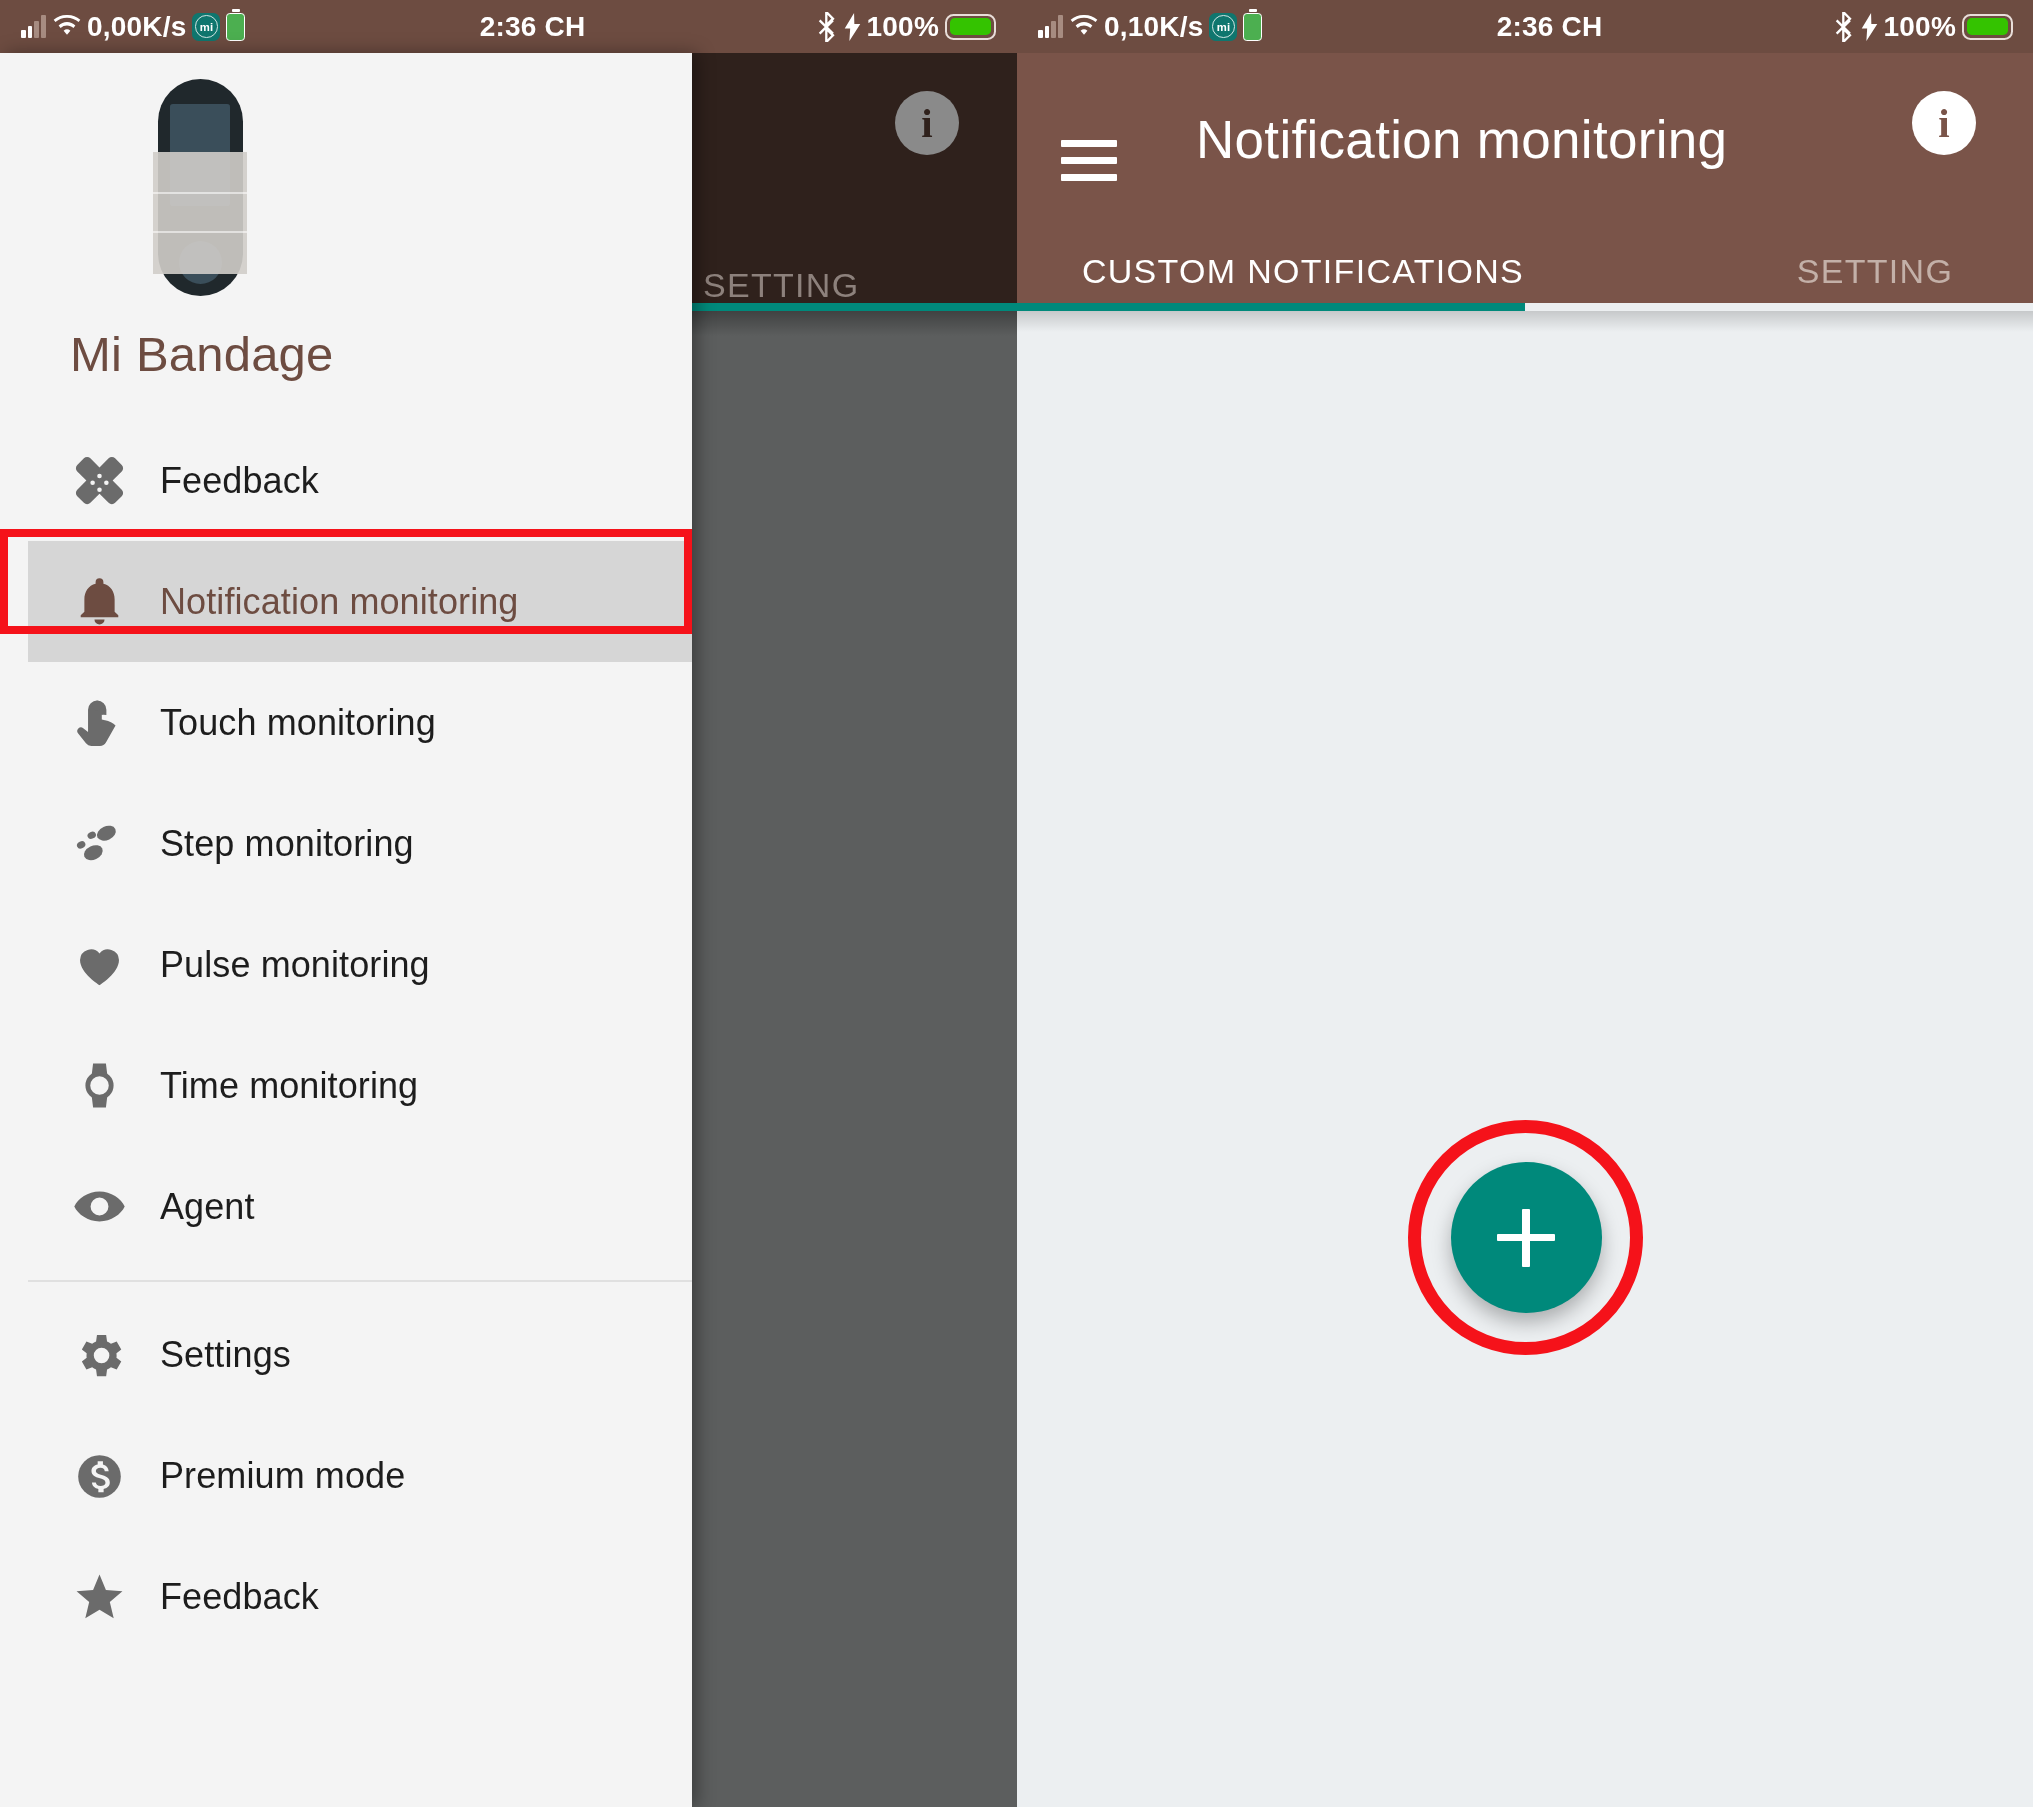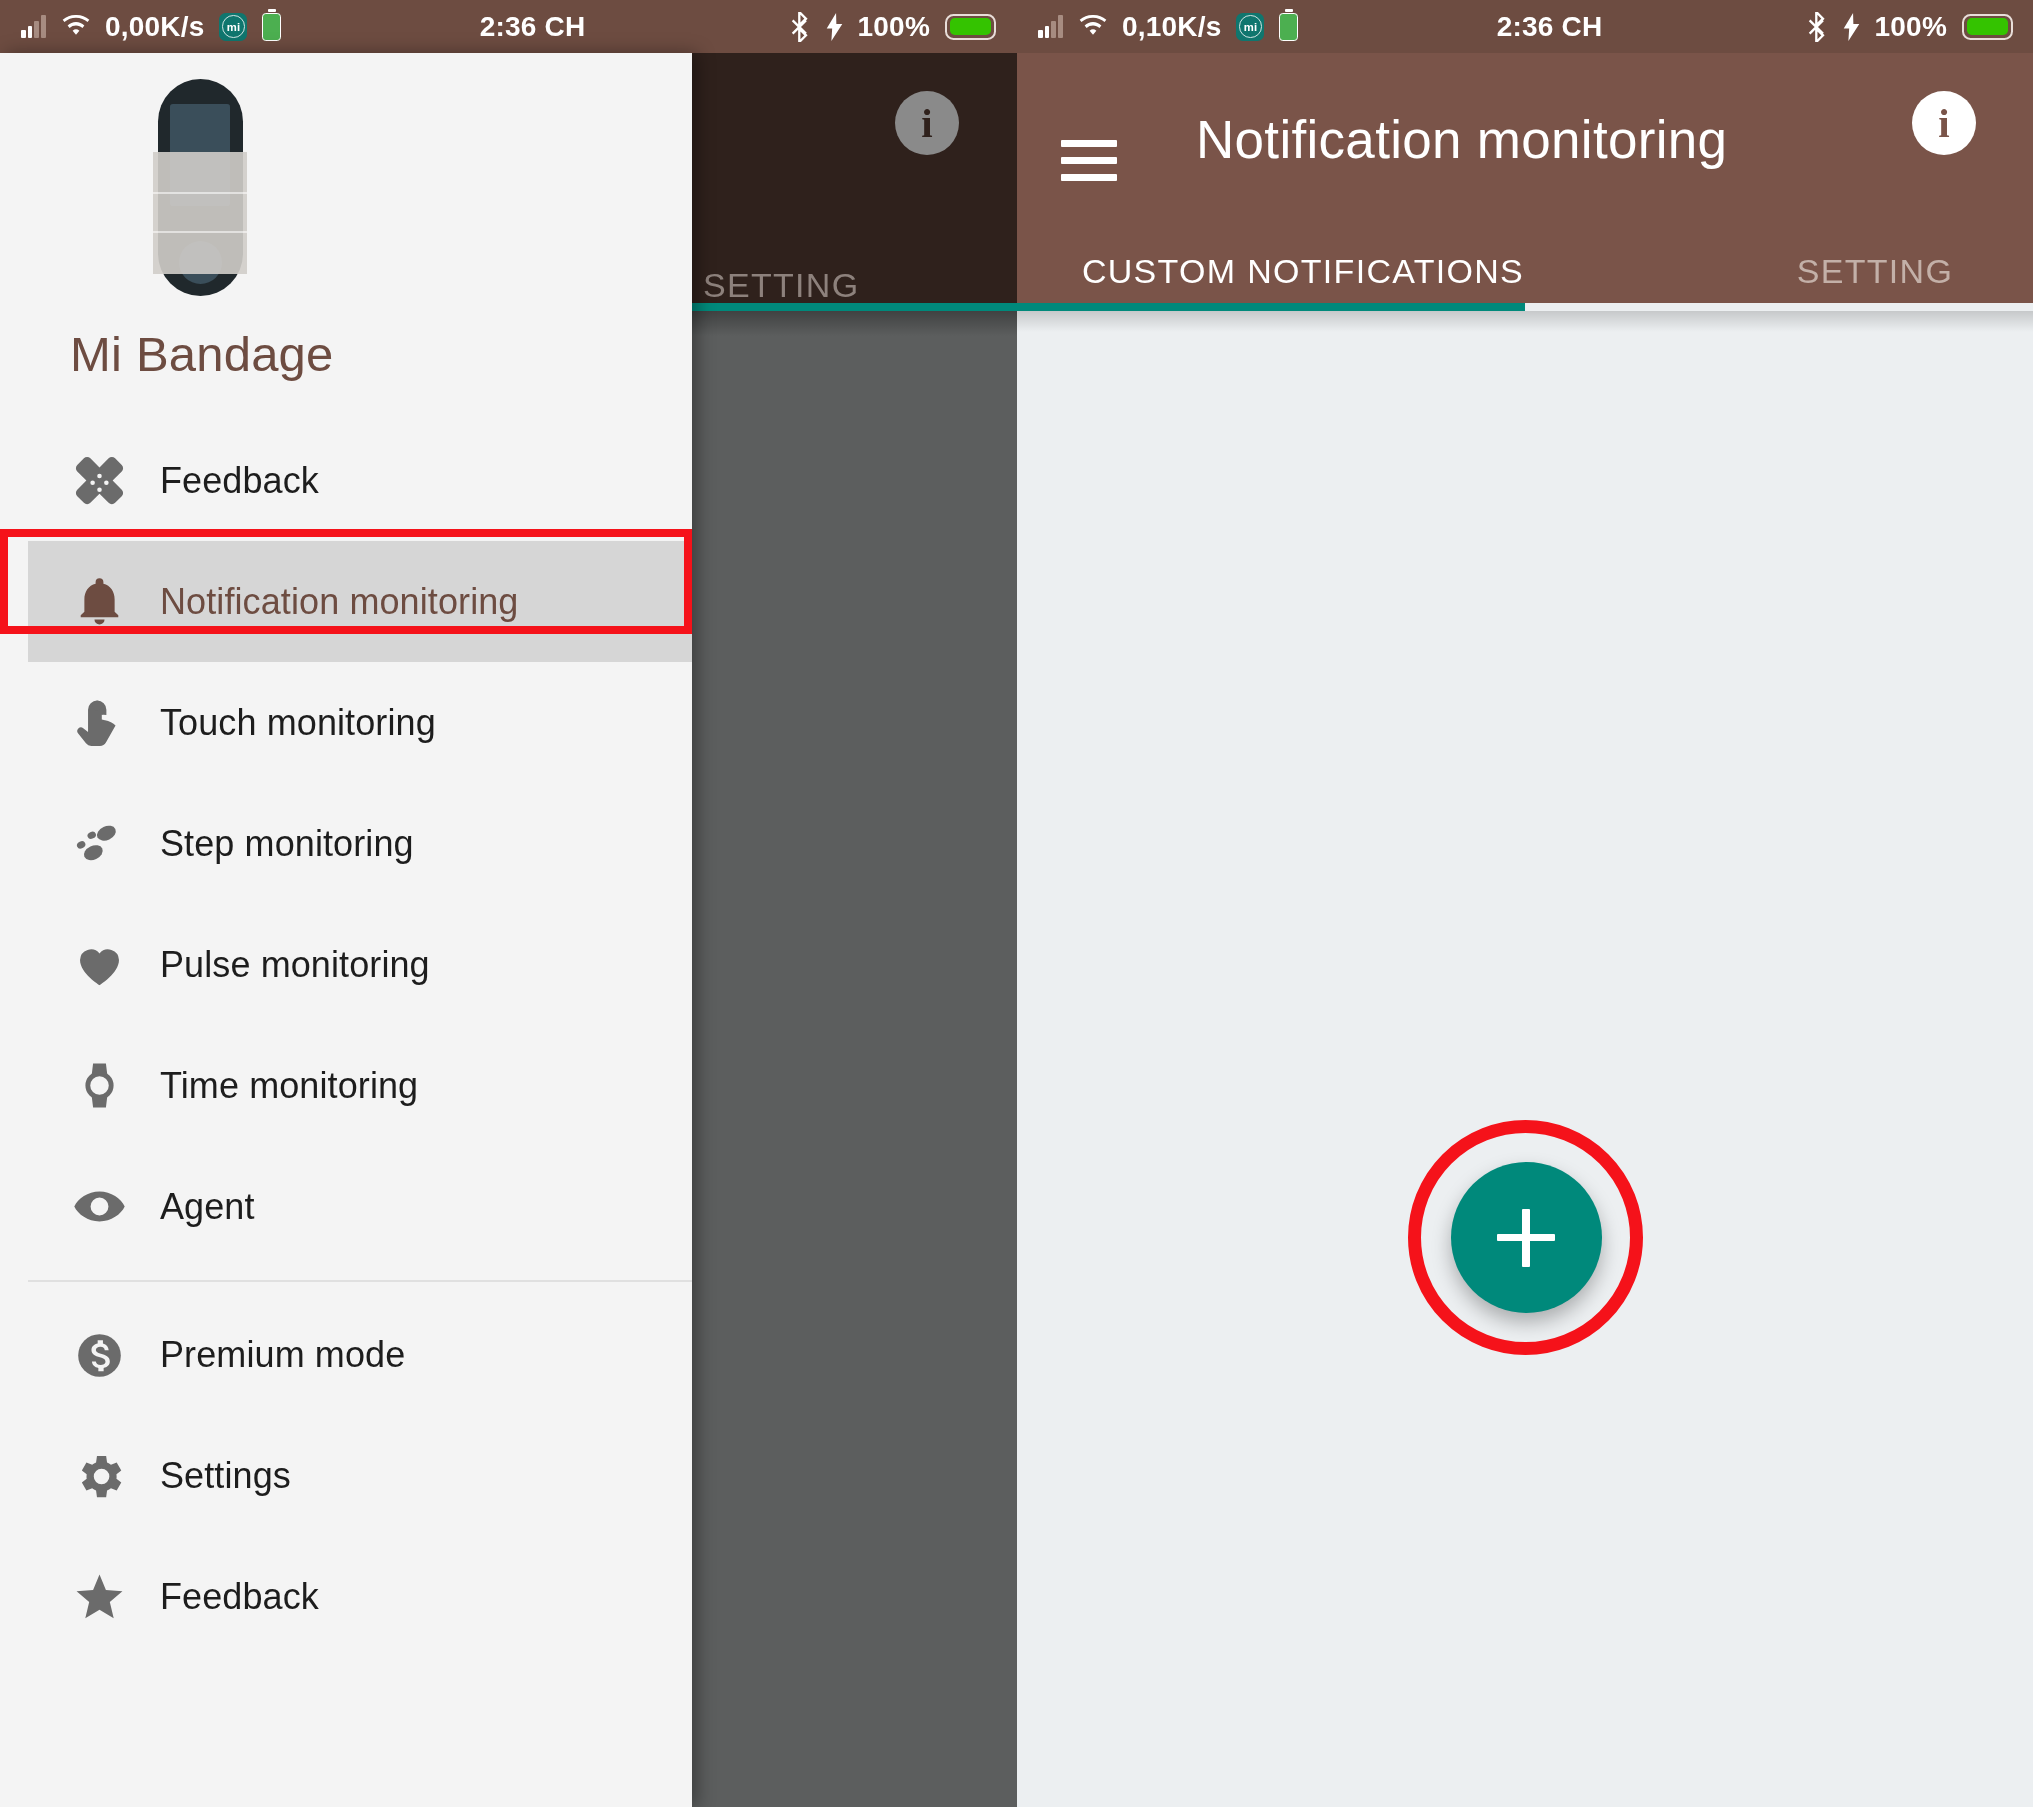--- a/index.html
+++ b/index.html
@@ -10,21 +10,21 @@
 
   
   .statusbar{
     position:absolute; top:0; height:53px; width:1017px;
     background:#6d4c41; display:flex; align-items:center;
     padding:0 21px; color:#ffffff; font-size:28px; font-weight:bold;
     letter-spacing:0.2px;
   }
   .sb-left{ position:absolute; left:0; }
   .sb-right{ position:absolute; left:1017px; }
-  .sb-group{ display:flex; align-items:center; gap:15px; }
+  .sb-group{ display:flex; align-items:center; gap:6px; }
   .sb-time{ position:absolute; left:0; right:0; text-align:center; pointer-events:none; font-size:28px;padding-left:48px; }
 
   .ico{ display:inline-block; vertical-align:middle; }
   .signal{ width:26px; height:22.6px; position:relative; }
   .signal i{ position:absolute; bottom:0; background:#fff; display:block; border-radius:0.9px;}
   .signal i:nth-child(1){ left:0;  width:4.7px; height:7.5px; background:#fff;}
   .signal i:nth-child(2){ left:6.6px;width:4.7px; height:12.2px;background:#fff;}
   .signal i:nth-child(3){ left:13px;width:4.7px;height:17px;background:#a78c81;}
   .signal i:nth-child(4){ left:20px;width:4.7px;height:22.6px;background:#a78c81;}
 
@@ -285,34 +285,34 @@
           </svg>
         </span>
         <span class="lb">Agent</span>
       </div>
 
       <div class="divider"></div>
 
       <div class="mitem">
         <span class="ic">
           <svg width="55" height="55" viewBox="0 0 24 24" fill="currentColor">
+            <path d="M19.4 13a7.8 7.8 0 0 0 0-2l2.1-1.6-2-3.5-2.5 1a7.6 7.6 0 0 0-1.7-1L14.9 3h-4l-.4 2.9c-.6.2-1.2.6-1.7 1l-2.5-1-2 3.5L6.4 11a7.8 7.8 0 0 0 0 2l-2.1 1.6 2 3.5 2.5-1c.5.4 1.1.8 1.7 1l.4 2.9h4l.4-2.9c.6-.2 1.2-.6 1.7-1l2.5 1 2-3.5-2.1-1.6zM12.9 15.4a3.4 3.4 0 1 1 0-6.8 3.4 3.4 0 0 1 0 6.8z"></path>
+          </svg>
+        </span>
+        <span class="lb">Settings</span>
+      </div>
+
+      <div class="mitem">
+        <span class="ic">
+          <svg width="55" height="55" viewBox="0 0 24 24" fill="currentColor">
             <circle cx="12" cy="12" r="9.3"></circle>
             <path d="M12.6 11.2c-1.7-.4-2.2-.9-2.2-1.6 0-.8.8-1.4 2-1.4 1.3 0 1.8.6 1.9 1.5h1.7c-.1-1.3-.9-2.5-2.5-2.9V5.3h-2.3v1.5c-1.5.3-2.7 1.3-2.7 2.8 0 1.8 1.5 2.7 3.7 3.2 2 .5 2.4 1.2 2.4 1.9 0 .5-.4 1.4-2 1.4-1.5 0-2.1-.7-2.2-1.5H8.7c.1 1.6 1.3 2.5 2.8 2.8v1.5h2.3v-1.5c1.5-.3 2.7-1.2 2.7-2.8 0-2.2-1.9-2.9-3.9-3.4z" fill="#f4f4f4"></path>
           </svg>
         </span>
         <span class="lb">Premium mode</span>
-      </div>
-
-      <div class="mitem">
-        <span class="ic">
-          <svg width="55" height="55" viewBox="0 0 24 24" fill="currentColor">
-            <path d="M19.4 13a7.8 7.8 0 0 0 0-2l2.1-1.6-2-3.5-2.5 1a7.6 7.6 0 0 0-1.7-1L14.9 3h-4l-.4 2.9c-.6.2-1.2.6-1.7 1l-2.5-1-2 3.5L6.4 11a7.8 7.8 0 0 0 0 2l-2.1 1.6 2 3.5 2.5-1c.5.4 1.1.8 1.7 1l.4 2.9h4l.4-2.9c.6-.2 1.2-.6 1.7-1l2.5 1 2-3.5-2.1-1.6zM12.9 15.4a3.4 3.4 0 1 1 0-6.8 3.4 3.4 0 0 1 0 6.8z"></path>
-          </svg>
-        </span>
-        <span class="lb">Settings</span>
       </div>
 
       <div class="mitem">
         <span class="ic">
           <svg width="55" height="55" viewBox="0 0 24 24" fill="currentColor">
             <path d="M12 17.3l-6.2 3.7 1.7-7L2 9.3l7.2-.6L12 2l2.8 6.7 7.2.6-5.5 4.7 1.7 7z"></path>
           </svg>
         </span>
         <span class="lb">Feedback</span>
       </div>

